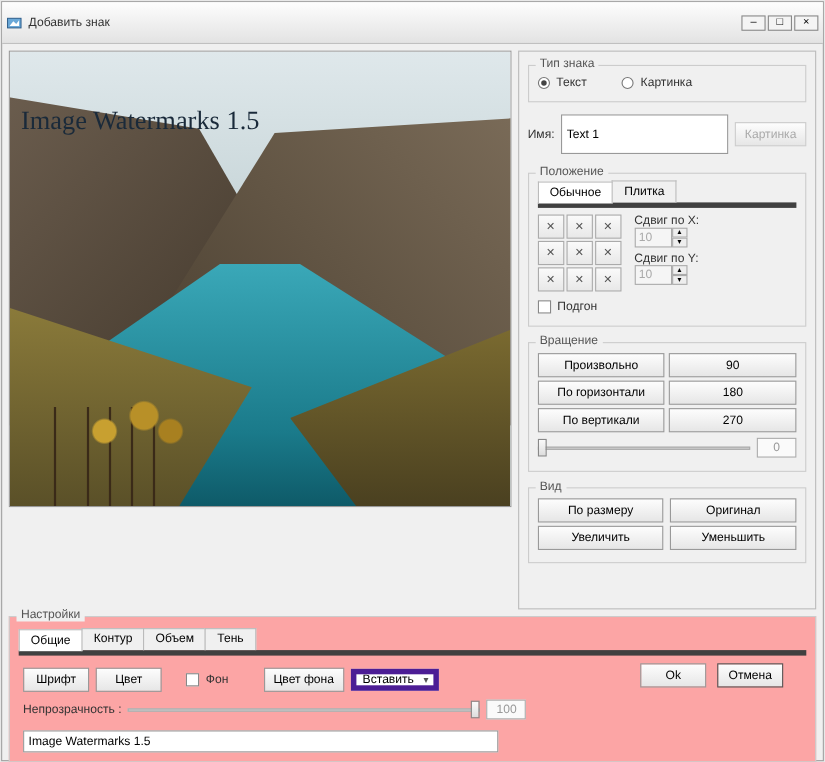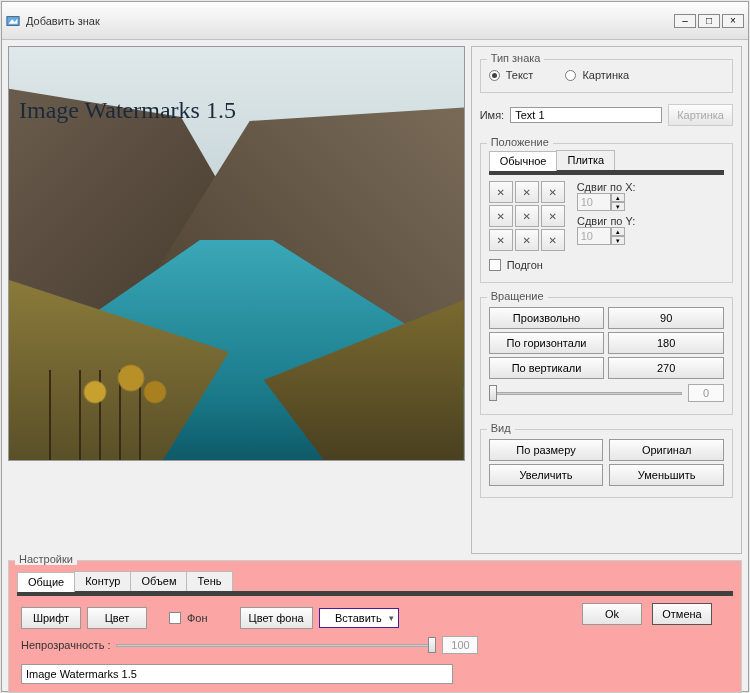--- a/index.html
+++ b/index.html
@@ -23,21 +23,21 @@
   .trees::before, .trees::after { content:""; position:absolute; bottom:0; width:2px; height:90px; background:#3a2a18; }
   .trees::before { left: 30px; box-shadow: 20px 0 #3a2a18, 40px 0 #3a2a18, 60px 0 #3a2a18; }
   .foliage { position:absolute; left:10px; bottom:40px; width:120px; height:70px; background: radial-gradient(circle at 30% 60%, #c8a030 10px, transparent 12px), radial-gradient(circle at 60% 40%, #b89028 12px, transparent 14px), radial-gradient(circle at 80% 60%, #a88020 10px, transparent 12px); }
   .watermark-text { position: absolute; left: 10px; top: 50px; font-family: "Times New Roman", serif; font-size: 24px; color: #1a2a3a; }
   .rightpanel { flex: 1; border: 1px solid #bbb; background: #f0f0f0; padding: 6px 8px; display: flex; flex-direction: column; gap: 8px; }
   .group { border: 1px solid #ccc; padding: 6px 8px 8px; position: relative; margin-top: 6px; }
   .group > .legend { position: absolute; top: -8px; left: 6px; background: #f0f0f0; padding: 0 4px; color: #555; }
   .row { display: flex; align-items: center; gap: 6px; margin: 3px 0; }
   .radio { width: 11px; height: 11px; border: 1px solid #777; border-radius: 50%; display: inline-flex; align-items: center; justify-content: center; background: #fff; }
   .radio.checked::after { content:""; width:5px; height:5px; background:#444; border-radius:50%; }
-  .textinput { flex: 1; height: 16px; border: 1px solid #999; background: #fff; padding: 0 4px; }
+  .textinput { flex: 1; height: 36px; border: 1px solid #999; background: #fff; padding: 0 4px; }
   .btn { height: 22px; padding: 0 8px; border: 1px solid #999; background: linear-gradient(#fdfdfd,#e6e6e6); display: inline-flex; align-items: center; justify-content: center; cursor: default; min-width: 60px; }
   .btn.disabled { color: #aaa; border-color: #ccc; }
   .tabs { display: flex; border-bottom: 5px solid #404040; }
   .tab { padding: 3px 10px 4px; border: 1px solid #bbb; border-bottom: none; background: #f0f0f0; margin-right: -1px; }
   .tab.active { background: #fff; position: relative; top: 1px; }
   .pos-grid { display: grid; grid-template-columns: repeat(3, 24px); grid-template-rows: repeat(3, 22px); gap: 2px; }
   .pos-cell { border: 1px solid #aaa; background: linear-gradient(#fafafa,#e8e8e8); display: flex; align-items: center; justify-content: center; }
   .pos-cell .x { font-size: 10px; color: #555; }
   .spin { display: flex; align-items: center; }
   .spin input { width: 34px; height: 18px; border: 1px solid #aaa; background: #f5f5f5; color: #aaa; padding: 0 3px; }
@@ -51,25 +51,25 @@
   .rot-row { display: flex; gap: 4px; margin: 3px 0; }
   .rot-row .btn { flex: 1; min-width: 0; }
   .rot-row .numbtn { width: 48px; min-width: 48px; }
   .view-row { display: flex; gap: 6px; margin: 3px 0; }
   .view-row .btn { flex: 1; min-width: 0; }
   .bottom { padding: 0 6px 6px; }
   .settings { border: 1px solid #ccc; padding: 6px 8px 8px; position: relative; background: #fca5a5; }
   .settings > .legend { position: absolute; top: -8px; left: 6px; background: #f0f0f0; padding: 0 4px; color: #555; }
   .settings .tabs { margin-top: 4px; align-items: flex-end; }
   .settings-body { padding: 8px 4px 0; }
-  .select { height: 20px; border: 1px solid #4c1d95; background: #fff; padding: 0 16px 0 6px; position: relative; display: inline-flex; align-items: center; min-width: 80px; justify-content: flex-end; }
+  .select { height: 20px; border: 5px solid #4c1d95; background: #fff; padding: 0 16px 0 6px; position: relative; display: inline-flex; align-items: center; min-width: 80px; }
   .select::after { content: "▾"; position: absolute; right: 4px; font-size: 9px; color: #555; }
   .dlg-btns { position: absolute; right: 38px; bottom: 68px; display: flex; gap: 10px; }
   .full-input { width: 100%; height: 20px; border: 1px solid #999; background: #fff; padding: 0 4px; margin-top: 6px; }
-  .lbl { color: #333; text-align: center; }
+  .lbl { color: #333; }
 </style>
 </head>
 <body>
 
 <div class="window">
 
   <div class="titlebar">
     <svg class="appicon" viewBox="0 0 16 16">
         <rect x="1" y="3" width="14" height="10" fill="#6aa8d8" stroke="#2a5a88"></rect>
         <polygon points="3,11 7,6 10,9 13,5 13,11" fill="#fff"></polygon>

